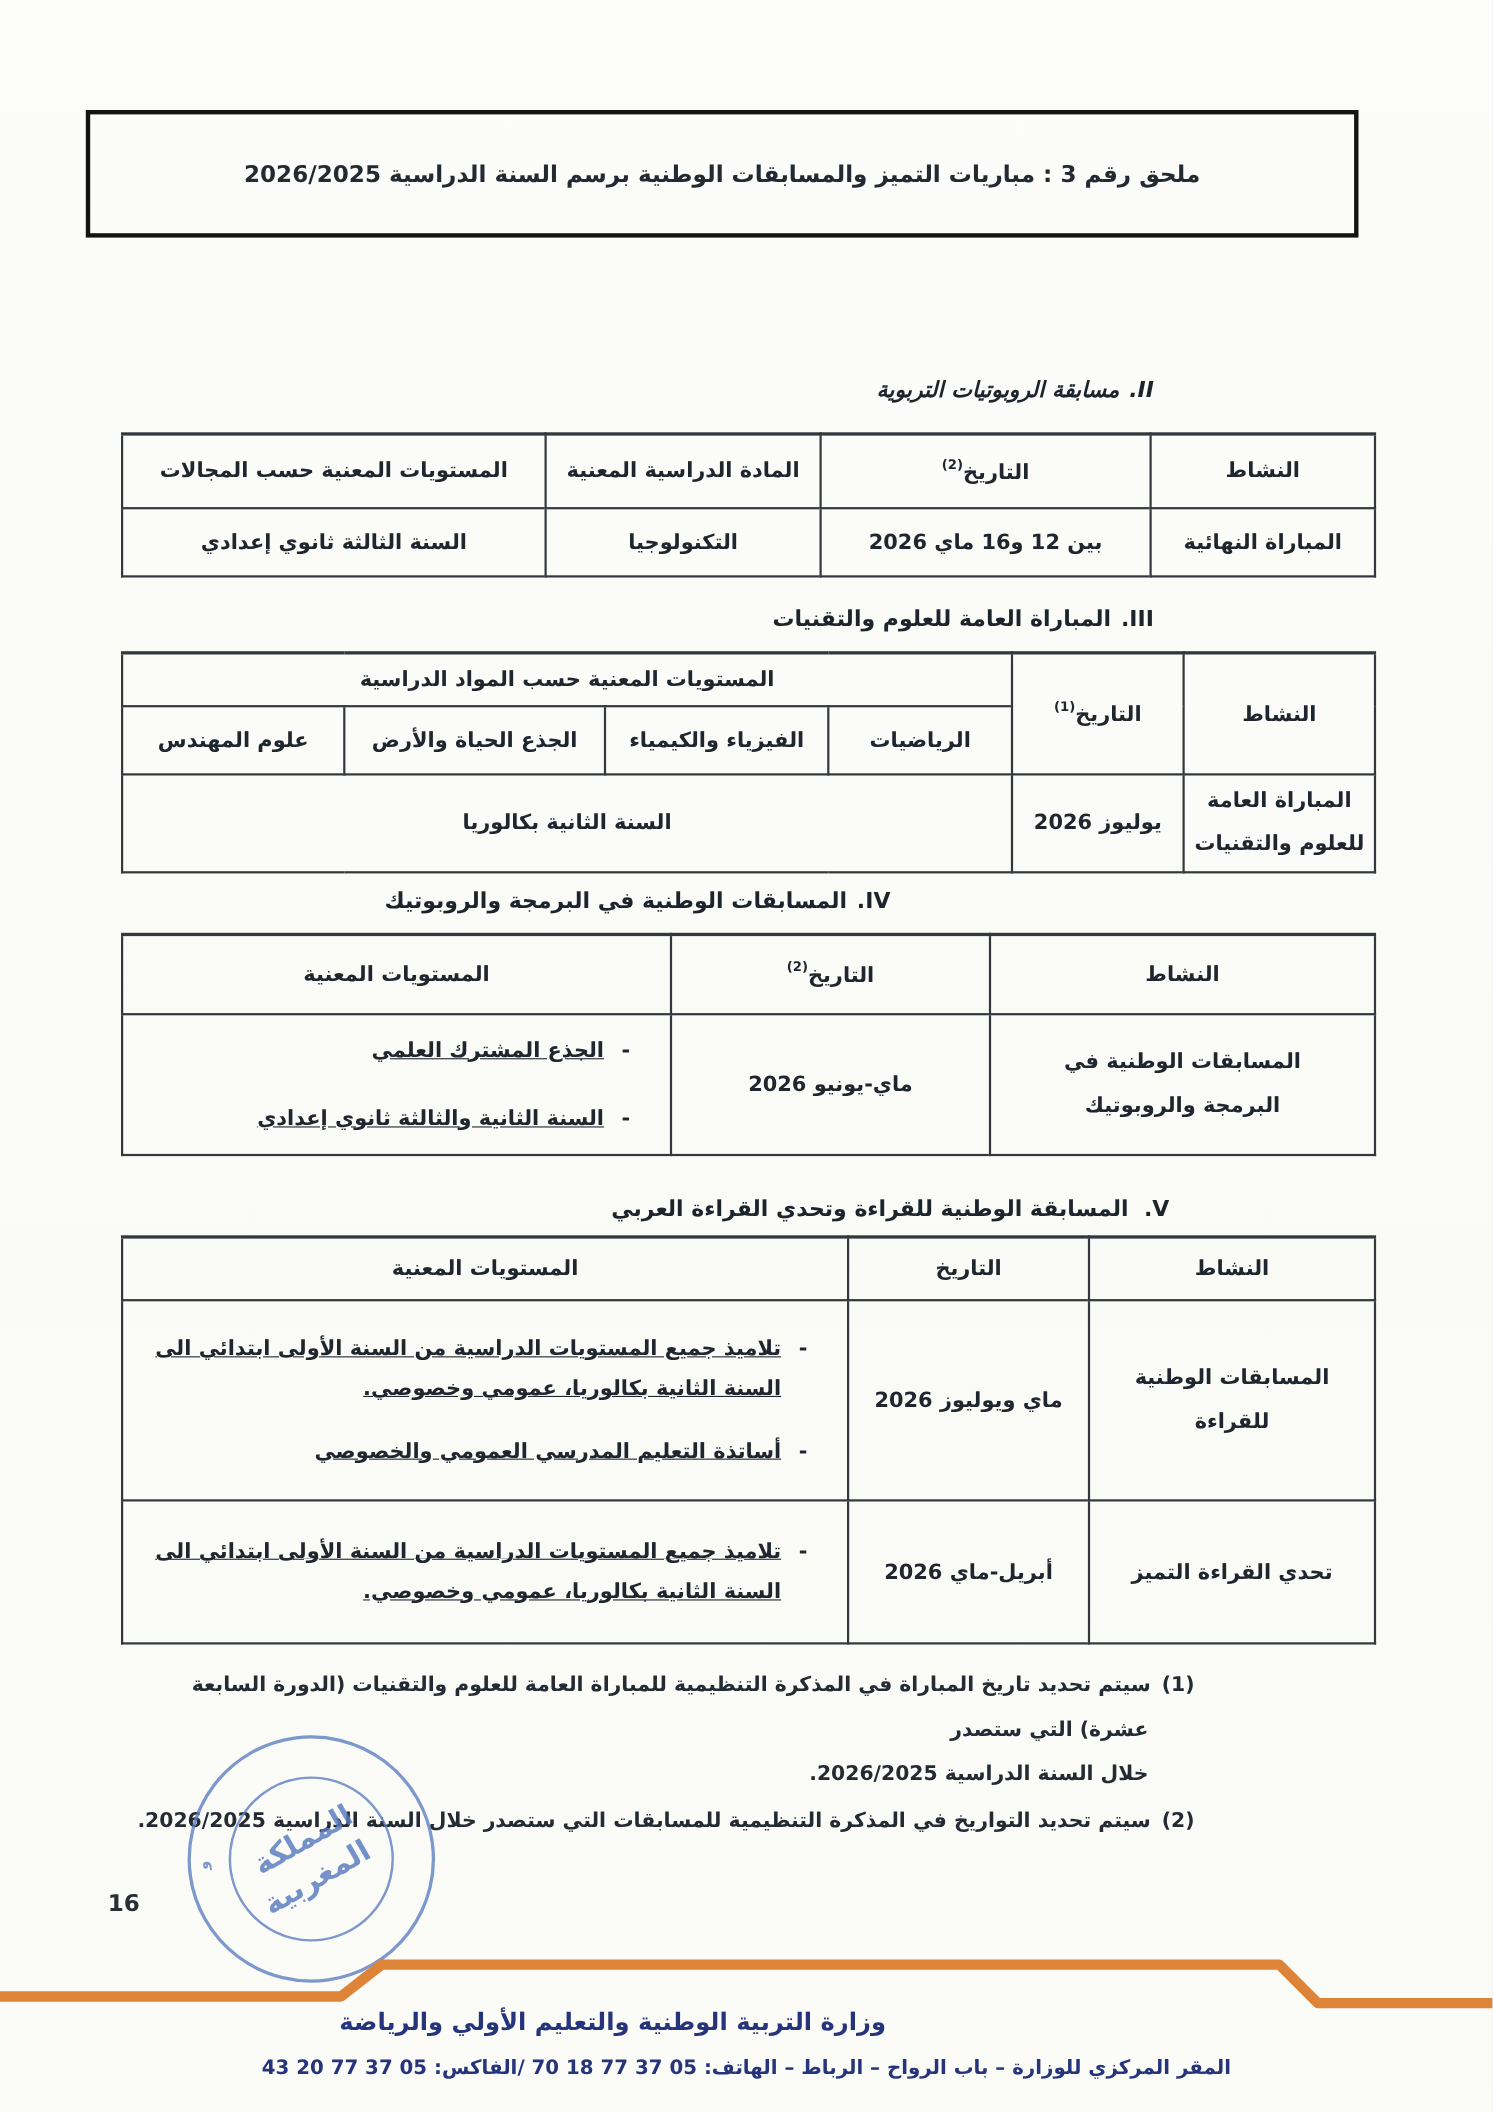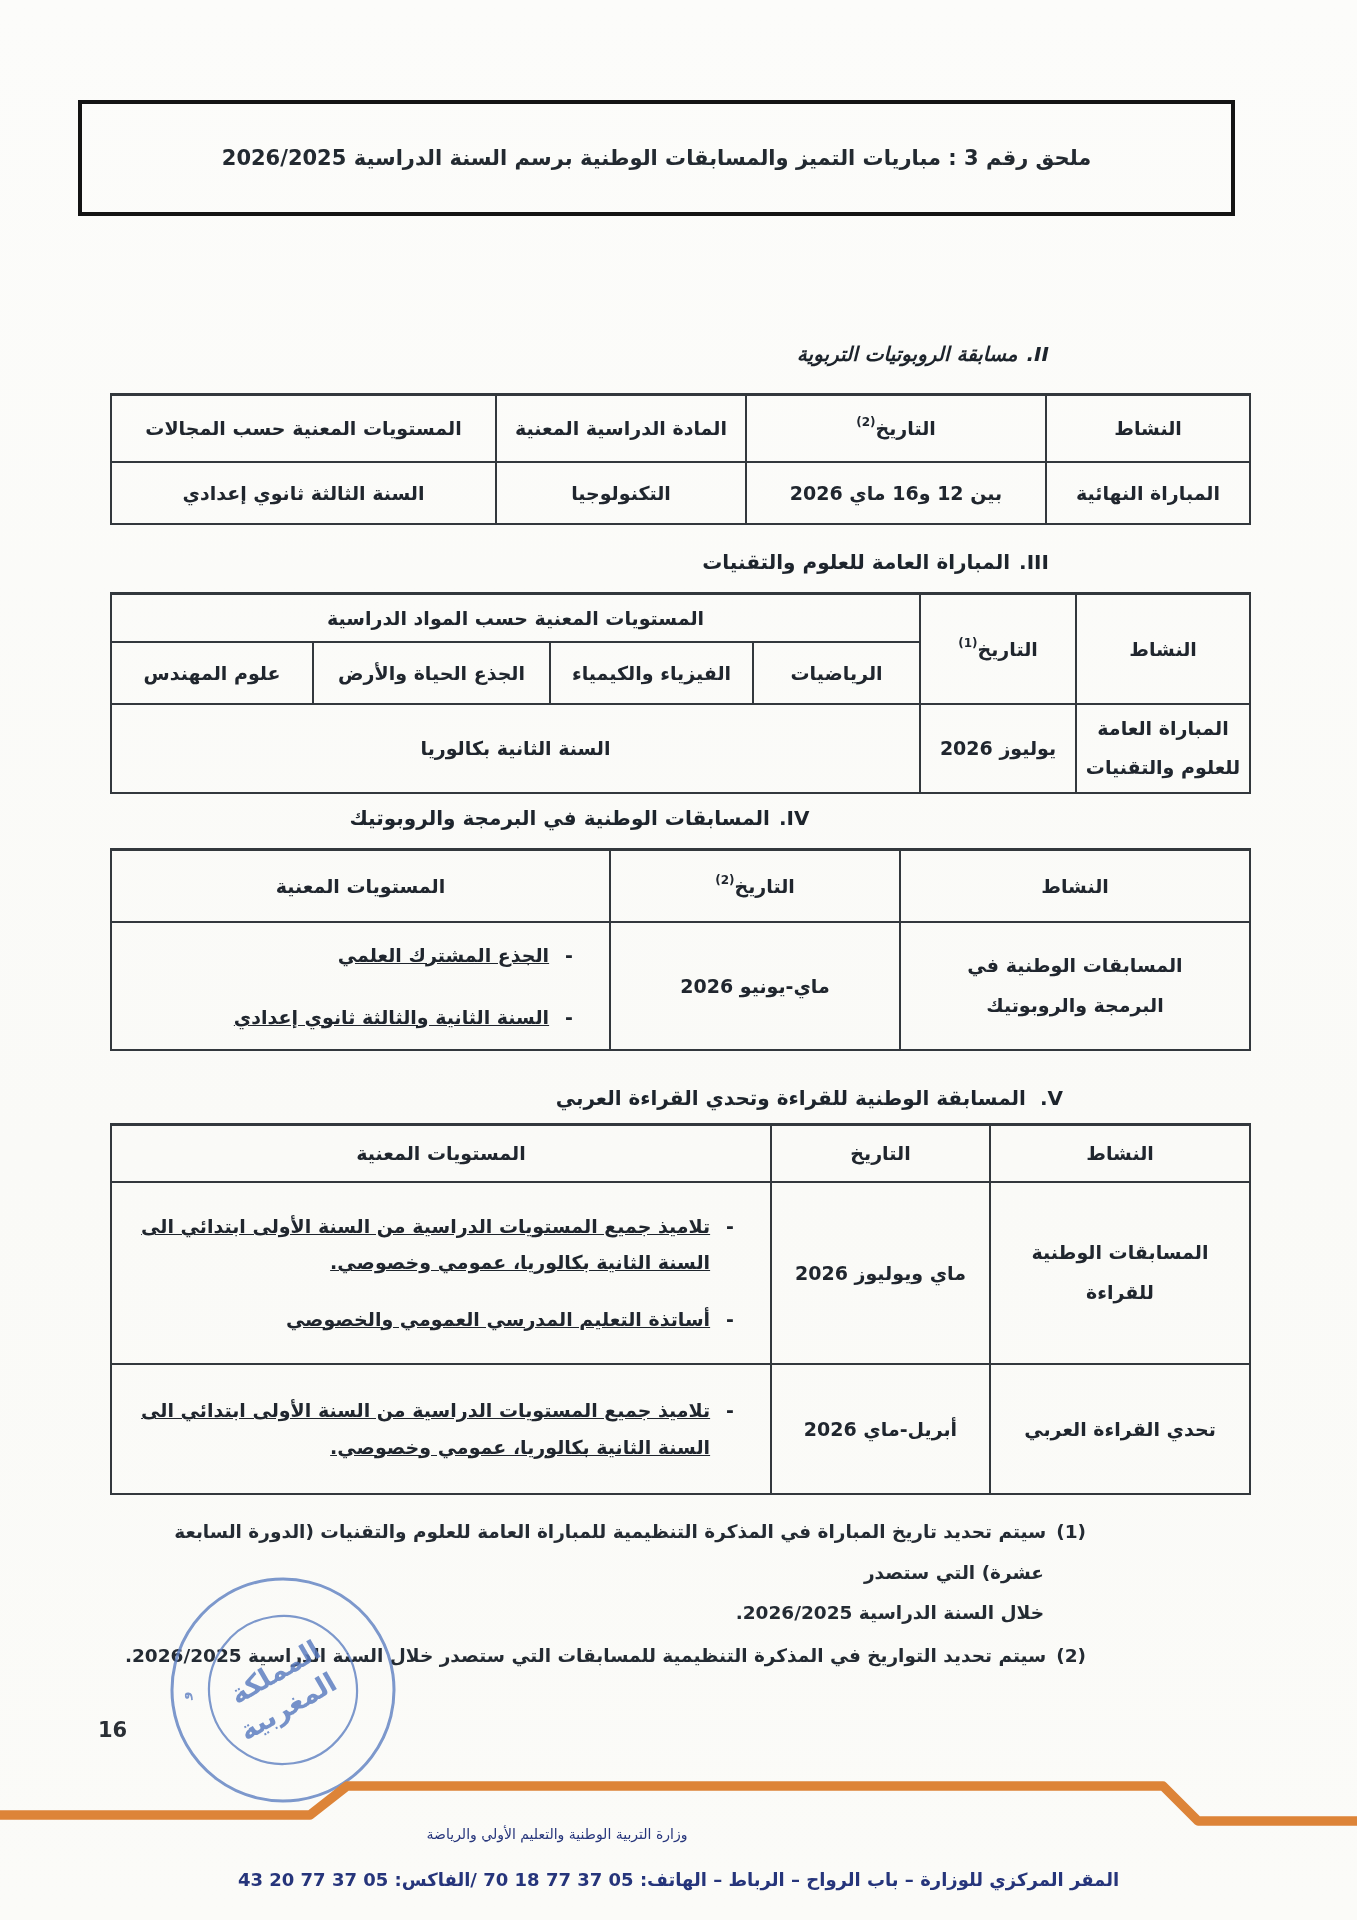--- a/index.html
+++ b/index.html
@@ -67,21 +67,21 @@
   
   .stamp{position:absolute;left:163px;top:1570px;width:240px;height:240px;transform:rotate(-8deg);opacity:.88;}
   
   .page-num{position:absolute;left:98px;top:1718px;font-size:21px;font-weight:bold;color:#2a2f35;direction:ltr;}
   
   .ribbon{position:absolute;left:0;top:1770px;width:1357px;height:62px;}
   
   .footer-ministry{
     position:absolute;left:0;top:1826px;width:1114px;
     text-align:center;direction:rtl;
-    font-size:14px;font-weight:normal;color:#26357b;
+    font-size:22px;font-weight:bold;color:#26357b;
   }
   .footer-address{
     position:absolute;left:0;top:1869px;width:1357px;
     text-align:center;direction:rtl;
     font-size:18px;font-weight:bold;color:#26357b;
   }
 </style>
 </head>
 <body>
 
@@ -212,21 +212,21 @@
                 <span class="b-text">تلاميذ جميع المستويات الدراسية من السنة الأولى ابتدائي الى السنة الثانية بكالوريا، عمومي وخصوصي.</span>
               </div>
           <div class="bullet-line">
                 <span class="dash">-</span>
                 <span class="b-text">أساتذة التعليم المدرسي العمومي والخصوصي</span>
               </div>
         </div>
       </td>
     </tr>
     <tr style="height:130px">
-      <td>تحدي القراءة العربي</td>
+      <td>تحدي القراءة التميز</td>
       <td>أبريل-ماي 2026</td>
       <td>
         <div class="bullets tight">
           <div class="bullet-line">
                 <span class="dash">-</span>
                 <span class="b-text">تلاميذ جميع المستويات الدراسية من السنة الأولى ابتدائي الى السنة الثانية بكالوريا، عمومي وخصوصي.</span>
               </div>
         </div>
       </td>
     </tr>

